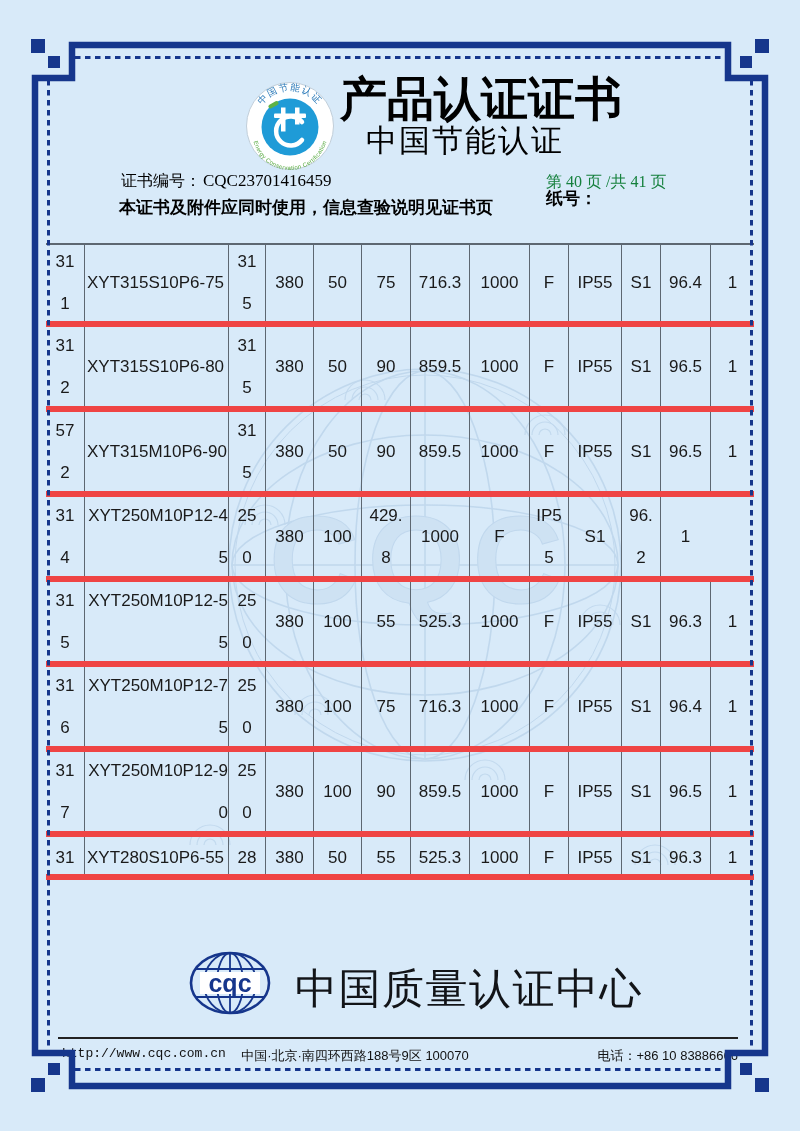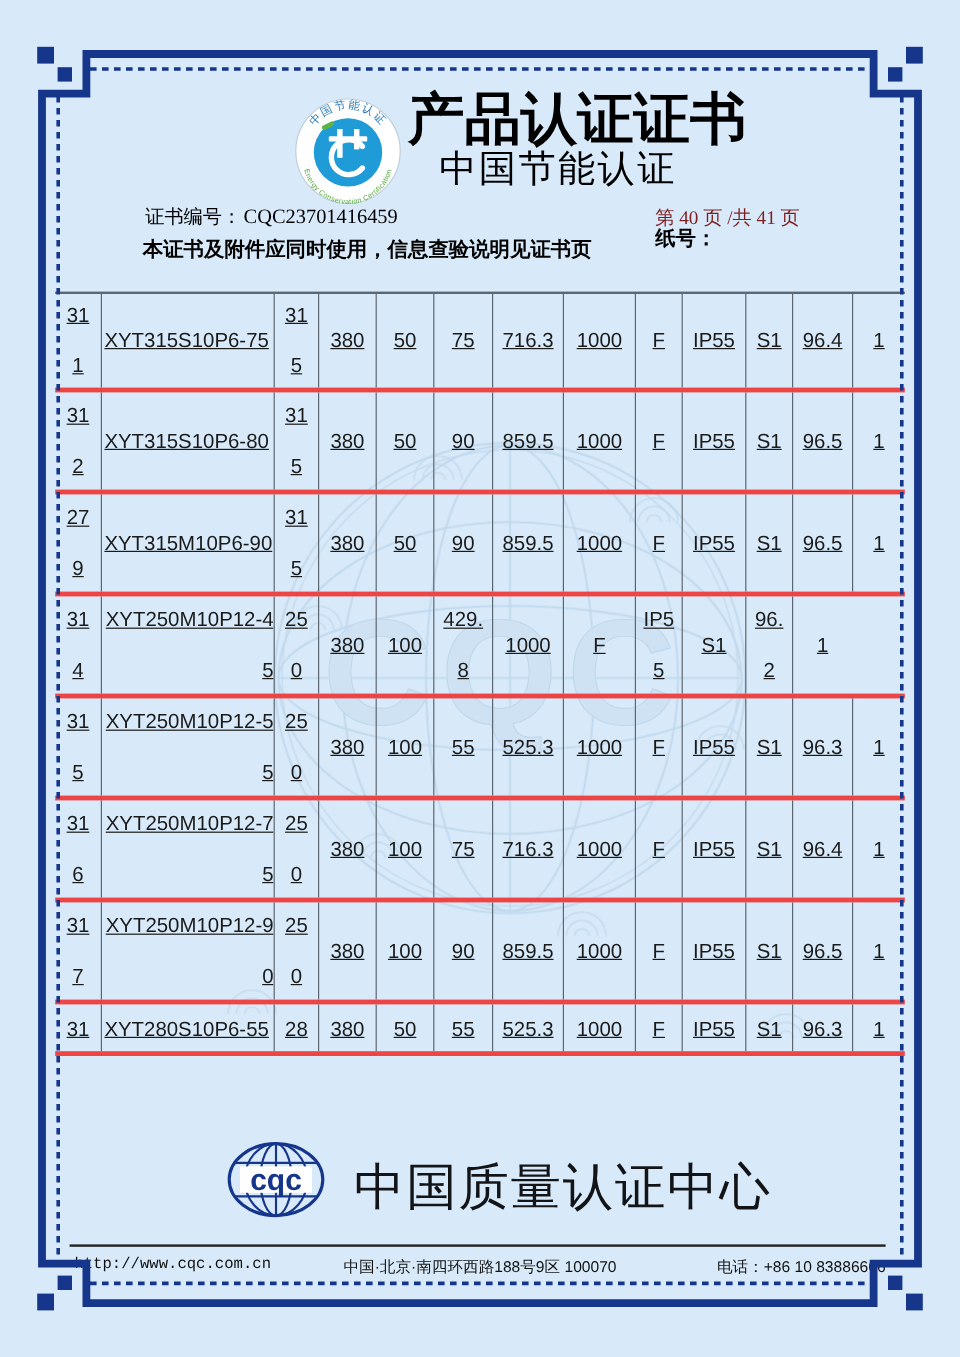--- a/index.html
+++ b/index.html
@@ -20,36 +20,35 @@
   #border-layer { left:0; top:0; z-index:5; pointer-events:none; }
 
   
   #energy-logo { left:244px; top:80px; z-index:2; }
   #title-block { left:340px; top:79px; width:250px; text-align:center; z-index:2; }
   #page-title { font-size:47px; font-weight:bold; line-height:40px; letter-spacing:0px; color:#000; white-space:nowrap; }
   #page-subtitle { font-size:31px; font-weight:400; line-height:36px; letter-spacing:2px; margin-top:4px; color:#000; white-space:nowrap; }
 
   #cert-line { left:121px; top:171px; font-family:"Liberation Serif","DejaVu Serif",serif; font-size:16px; color:#000; z-index:2; }
   #cert-line .certno { font-size:17px; margin-left:2px;margin-top:44px; }
-  #page-info { left:546px; top:172px; font-family:"Liberation Serif","DejaVu Serif",serif; font-size:16px; color:#7f1d1d; z-index:2; }
+  #page-info { left:546px; top:172px; font-family:"Liberation Serif","DejaVu Serif",serif; font-size:16px; color:#15803d; z-index:2; }
   #usage-note { left:119px; top:196px; font-size:17px; font-weight:bold; color:#000; z-index:2; }
   #paper-no { left:546px; top:187px; font-size:17px; font-weight:bold; color:#000; z-index:2; }
 
   
   #data-table {
     left:46px; top:243px; width:708px; z-index:1;
     border-top:2px solid #5d6771;
     border-bottom:0;
   }
   .trow {
     display:grid;
     grid-template-columns:38px 144px 37px 48px 48px 49px 59px 60px 39px 53px 39px 50px 44px;
     height:85px;
-    border-bottom:4px solid #ef4444;
-    text-decoration:underline;
+    border-bottom:6px solid #ef4444;
   }
   .trow:nth-child(1) { height:82px; }
   .trow:last-child { height:43px; }
   .tcell {
     display:flex; align-items:center; justify-content:center;
     overflow:hidden;
     font-size:17px; line-height:42px;
     text-align:center;
     word-break:break-all;
     padding:0 3px;
@@ -61,21 +60,21 @@
   .tcell.c2 { padding:0 5px; }
   .trow.clip .tcell { align-items:flex-start; }
 
   
   #cqc-logo { left:188px; top:950px; z-index:2; }
   #org-name { left:295px; top:961px; font-size:42px; letter-spacing:1.5px; color:#121418; z-index:2; white-space:nowrap; }
 
   
   #bottom-rule { left:58px; top:1037px; width:680px; height:1.5px; background:#222; z-index:2; }
   #bottom-url { left:62px; top:1046px; font-family:"Liberation Mono","DejaVu Sans Mono",monospace; font-size:13px; color:#111; z-index:2; }
-  #bottom-address { left:0; top:1047px; width:800px; text-align:center; font-size:13px; color:#111; z-index:2; }
+  #bottom-address { left:0; top:1047px; width:710px; text-align:center; font-size:13px; color:#111; z-index:2; }
   #bottom-phone { right:62px; top:1047px; font-size:13px; color:#111; z-index:2; }
 </style>
 </head>
 <body>
 
 <svg id="watermark" class="abs" width="800" height="1131" viewBox="0 0 800 1131" aria-hidden="true">
   <g transform="translate(425,565)" stroke="#b9d2e9" fill="none" stroke-width="1.6" opacity="0.75">
     <circle r="196"></circle>
     <circle r="190" stroke-width="1"></circle>
     <ellipse rx="140" ry="194"></ellipse>
@@ -192,21 +191,21 @@
       <div class="tcell c5">90</div>
       <div class="tcell c6">859.5</div>
       <div class="tcell c7">1000</div>
       <div class="tcell c8">F</div>
       <div class="tcell c9">IP55</div>
       <div class="tcell c10">S1</div>
       <div class="tcell c11">96.5</div>
       <div class="tcell c12">1</div>
     </div>
     <div class="trow">
-      <div class="tcell c0">279</div>
+      <div class="tcell c0">572</div>
       <div class="tcell c1">XYT315M10P6-90</div>
       <div class="tcell c2">315</div>
       <div class="tcell c3">380</div>
       <div class="tcell c4">50</div>
       <div class="tcell c5">90</div>
       <div class="tcell c6">859.5</div>
       <div class="tcell c7">1000</div>
       <div class="tcell c8">F</div>
       <div class="tcell c9">IP55</div>
       <div class="tcell c10">S1</div>

